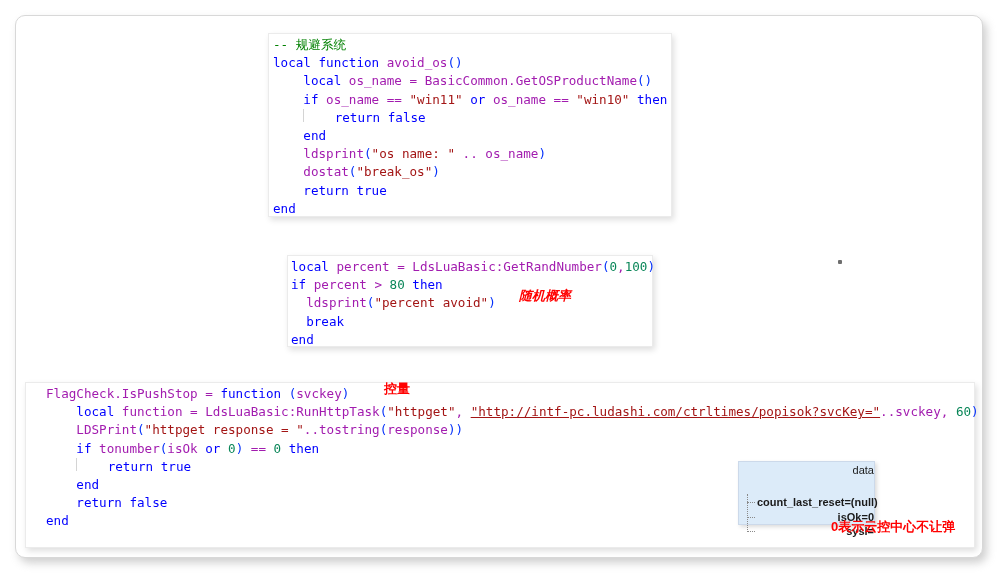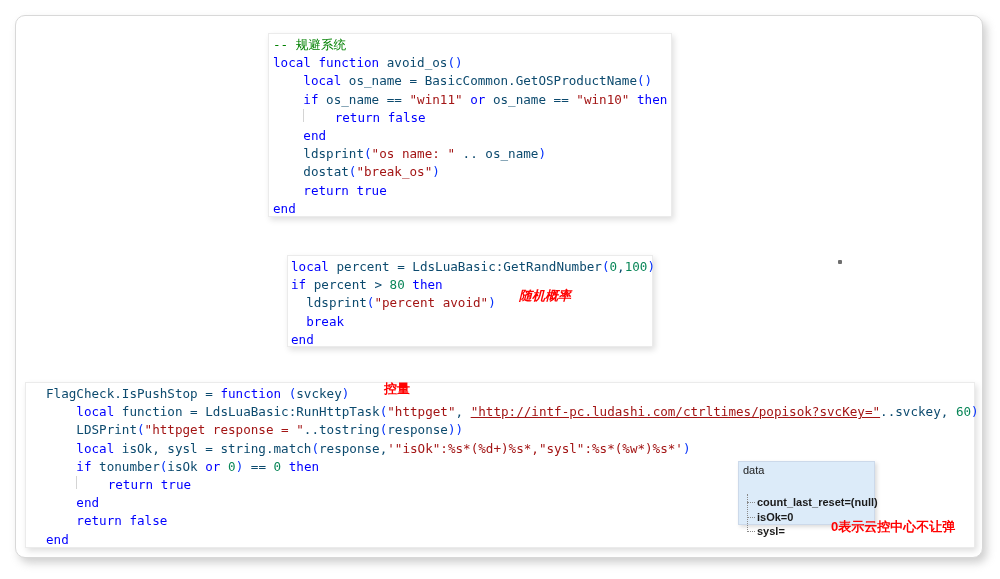--- a/index.html
+++ b/index.html
@@ -14,39 +14,39 @@
             box-shadow:2px 3px 6px rgba(0,0,0,.13);
             font-family:"DejaVu Sans Mono","Liberation Mono",monospace;
             font-size:12.6px;line-height:18.2px;color:#000;
             padding-top:2px;box-sizing:border-box;}
   .code-line{white-space:pre;height:18.2px;}
 
   #box-avoid    {left:268px;top:33px; width:404px;height:184px;padding-left:4px;}
   #box-percent  {left:287px;top:255px;width:366px;height:92px; padding-left:3px;}
   #box-flagcheck{left:25px; top:382px;width:950px;height:166px;padding-left:20px;}
 
-  .d {color:#0c4a6e;}
+  .d {color:#a21caf;}
   .k {color:#0000ff;}
   .s {color:#a31515;}
   .cm{color:#008000;}
   .n {color:#098658;}
   .p {color:#0431fa;}
   .u {color:#a31515;text-decoration:underline;cursor:pointer;}
   .g {display:inline-block;width:0;height:13px;border-left:1px solid #d4d4d4;
       vertical-align:baseline;}
 
   .ann{position:absolute;color:#ff0000;font-weight:bold;font-size:13px;
        line-height:15px;white-space:nowrap;}
   #ann-percent{left:519px;top:288px;font-style:italic;}
   #ann-control{left:384px;top:381px;}
 
   .tooltip{position:absolute;left:738px;top:461px;width:137px;height:64px;
            background:#dcebf9;border:1px solid #ccd9ea;box-sizing:border-box;
            box-shadow:2px 2px 4px rgba(0,0,0,.14);
-           font-size:11px;color:#1a1a1a;padding:2px 0 0 4px;}
+           font-size:11px;color:#1a1a1a;padding:2px 0 0 4px;text-align:right;}
   .tt-title{line-height:13px;}
   ul.tree{list-style:none;margin:18px 0 0 4px;padding:0;position:relative;font-weight:bold;}
   ul.tree::before{content:'';position:absolute;left:0;top:-1px;bottom:7px;
                   border-left:1px dotted #8a8a8a;}
   ul.tree li{position:relative;padding-left:10px;line-height:14.5px;
              white-space:nowrap;}
   ul.tree li::before{content:'';position:absolute;left:0;top:7px;width:8px;
                      border-top:1px dotted #8a8a8a;}
   .tt-note{position:absolute;left:92px;top:29px;color:#ff0000;font-weight:bold;
            font-size:13px;white-space:nowrap;margin-top:27px;}
@@ -77,21 +77,20 @@
     <div class="code-line"><span class="k">if</span><span class="d"> percent &gt; </span><span class="n">80</span><span class="d"> </span><span class="k">then</span></div>
     <div class="code-line"><span class="d">  ldsprint</span><span class="p">(</span><span class="s">"percent avoid"</span><span class="p">)</span></div>
     <div class="code-line"><span class="d">  </span><span class="k">break</span></div>
     <div class="code-line"><span class="k">end</span></div>
   </div>
 
 <div class="code-box" id="box-flagcheck">
     <div class="code-line"><span class="d">FlagCheck.IsPushStop = </span><span class="k">function</span><span class="d"> </span><span class="p">(</span><span class="d">svckey</span><span class="p">)</span></div>
     <div class="code-line"><span class="d">    </span><span class="k">local</span><span class="d"> function = LdsLuaBasic:RunHttpTask</span><span class="p">(</span><span class="s">"httpget"</span><span class="d">, </span><span class="u">"http://intf-pc.ludashi.com/ctrltimes/popisok?svcKey="</span><span class="d">..svckey, </span><span class="n">60</span><span class="p">)</span></div>
     <div class="code-line"><span class="d">    LDSPrint</span><span class="p">(</span><span class="s">"httpget response = "</span><span class="d">..tostring</span><span class="p">(</span><span class="d">response</span><span class="p">)</span><span class="p">)</span></div>
-    <div class="code-line"><span class="d">    </span><span class="k">local</span><span class="d"> isOk, sysl = string.match</span><span class="p">(</span><span class="d">response,</span><span class="s">'"isOk":%s*(%d+)%s*,"sysl":%s*(%w*)%s*'</span><span class="p">)</span></div>
     <div class="code-line"><span class="d">    </span><span class="k">if</span><span class="d"> tonumber</span><span class="p">(</span><span class="d">isOk </span><span class="k">or</span><span class="d"> </span><span class="n">0</span><span class="p">)</span><span class="d"> == </span><span class="n">0</span><span class="d"> </span><span class="k">then</span></div>
     <div class="code-line"><span class="d">    </span><span class="g"></span><span class="d">    </span><span class="k">return true</span></div>
     <div class="code-line"><span class="d">    </span><span class="k">end</span></div>
     <div class="code-line"><span class="d">    </span><span class="k">return false</span></div>
     <div class="code-line"><span class="k">end</span></div>
   </div>
 
 <div class="ann" id="ann-percent">随机概率</div>
 
 <div class="ann" id="ann-control">控量</div>

